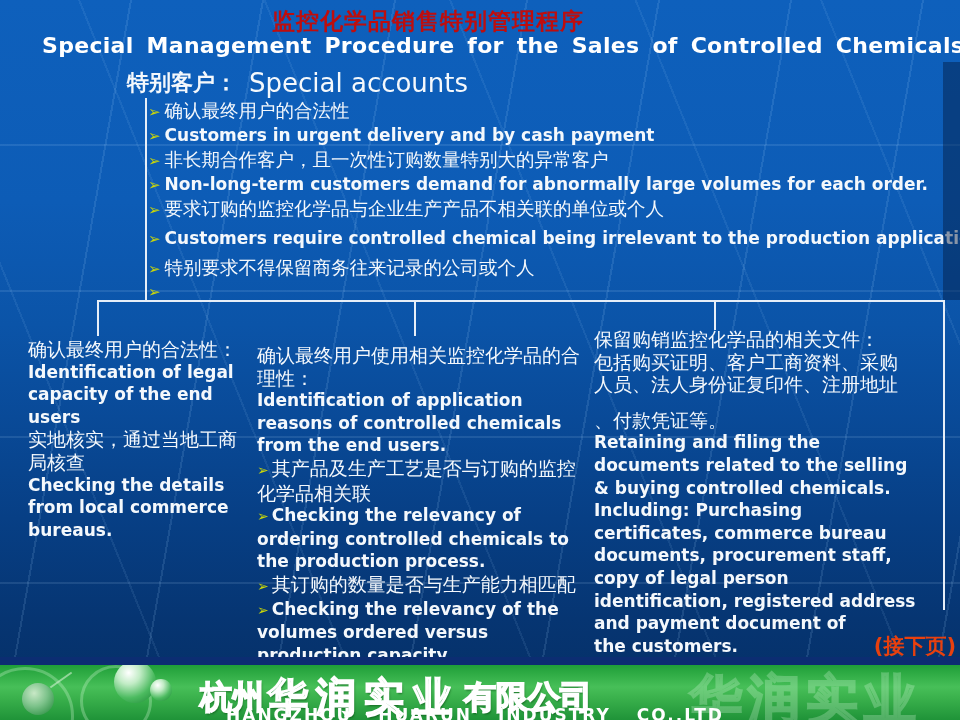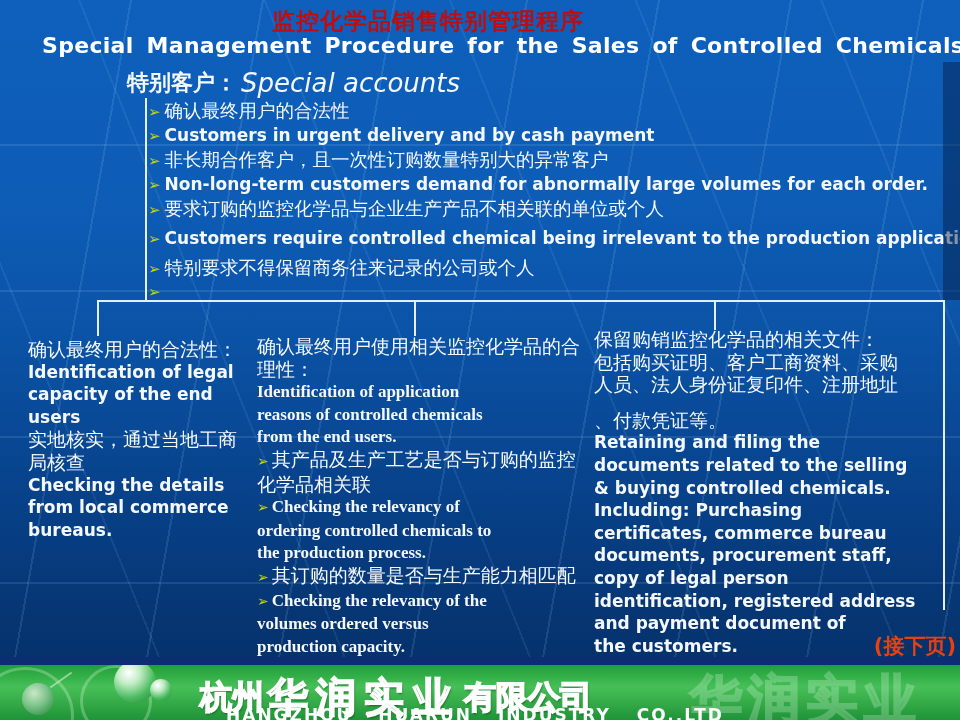--- a/index.html
+++ b/index.html
@@ -11,21 +11,21 @@
       repeating-linear-gradient(68deg,  transparent 0 170px, rgba(170,215,255,.09) 170px 172px),
       repeating-linear-gradient(180deg, transparent 0 144px, rgba(190,225,255,.12) 144px 146px),
       linear-gradient(180deg,#0e60bc 0%,#0d5cb6 28%,#0b54a8 45%,#094a98 58%,#073f85 72%,#063572 86%,#052e63 100%);
   }
   .abs{position:absolute;}
   
   .title-zh{left:272px;top:6px;font-size:23px;font-weight:bold;color:#bf0d0d;letter-spacing:1px;white-space:nowrap;}
   .title-en{left:42px;top:33px;font-size:22px;font-weight:bold;color:#ffffff;letter-spacing:.3px;word-spacing:5px;white-space:nowrap;}
   .section{left:127px;top:68px;display:flex;align-items:center;white-space:nowrap;}
   .section .zh-h{font-size:22px;font-weight:bold;}
-  .section .en-h{font-size:26px;font-weight:normal;margin-left:4px;font-style:italic;}
+  .section .en-h{font-size:26px;font-weight:normal;margin-left:12px;}
   
   .blist{left:148px;top:99px;}
   .bitem{display:flex;align-items:baseline;line-height:23px;white-space:nowrap;}
   .bitem.gap{margin-top:5px;}
   .arr{color:#c9d60a;font-size:15px;margin-right:4px;flex:0 0 auto;}
   .blist .zh{font-size:18.5px;}
   .blist .en{font-size:17px;font-weight:bold;}
   
   .line{background:#e6eef8;}
   
@@ -137,21 +137,21 @@
         <span class="en">Checking the details</span>
       </div>
     <div class="cline">
         <span class="en">from local commerce</span>
       </div>
     <div class="cline">
         <span class="en">bureaus.</span>
       </div>
   </div>
 
-  <div class="abs col" style="left:257px;top:336px;font-family:Liberation Serif, serif;">
+  <div class="abs col" style="left:257px;top:344px;">
     <div class="cline">
         <span class="zh">确认最终用户使用相关监控化学品的合</span>
       </div>
     <div class="cline">
         <span class="zh">理性：</span>
       </div>
     <div class="cline">
         <span class="en">Identification of application</span>
       </div>
     <div class="cline">

